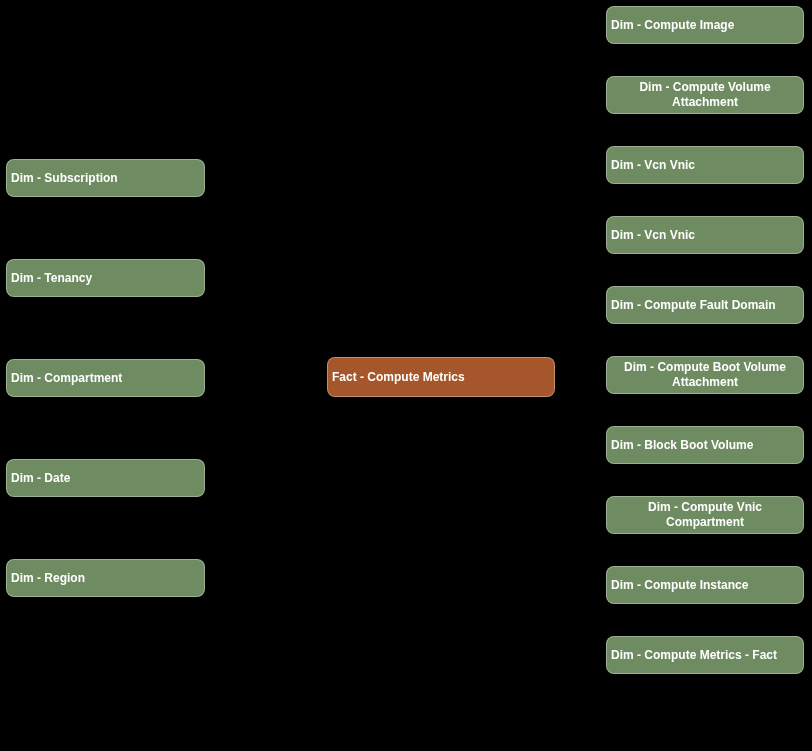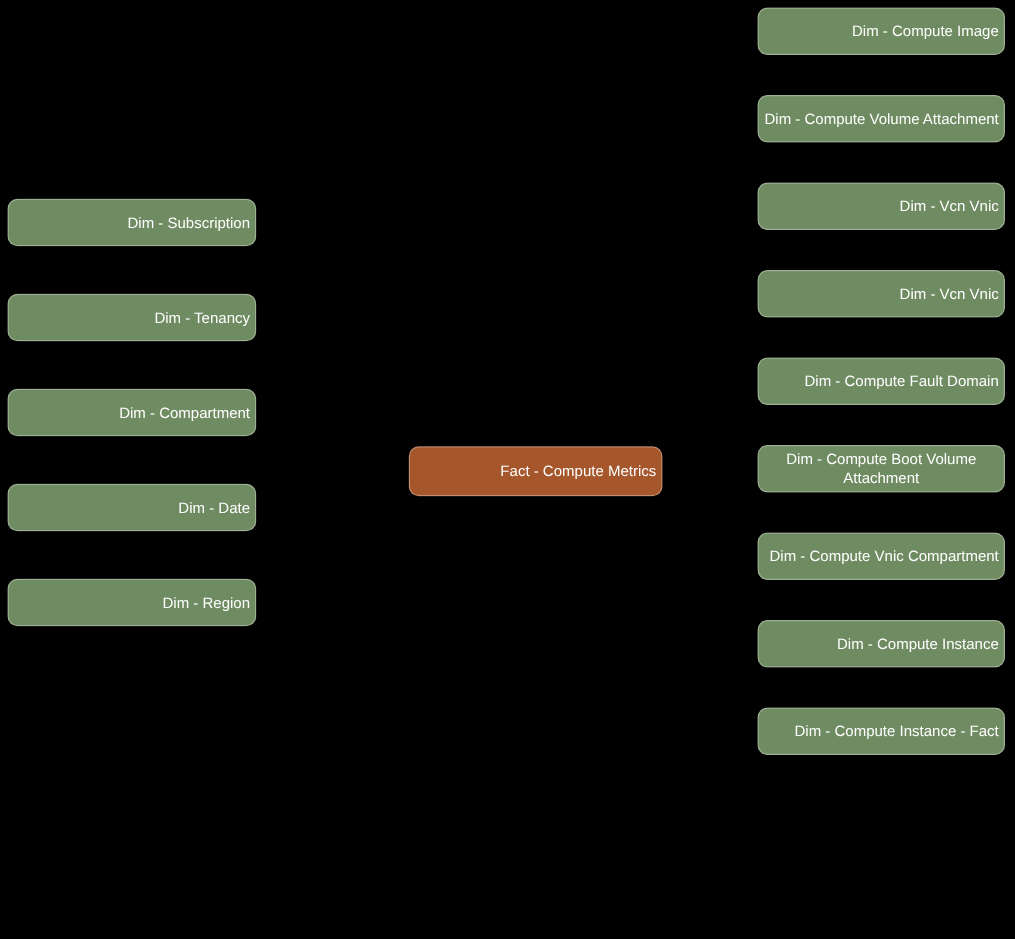--- a/index.html
+++ b/index.html
@@ -10,43 +10,43 @@
     height: 751px;
     background: var(--bg-color, #000000);
     overflow: hidden;
     font-family: "Liberation Sans", sans-serif;
   }
   .col {
     position: absolute;
     display: flex;
     flex-direction: column;
   }
-  .col-left  { left: 6px;   top: 159px; width: 199px; gap: 38px; }
+  .col-left  { left: 6px;   top: 159px; width: 199px; gap: 62px; }
   .col-right { left: 606px; top: 6px;   width: 198px; gap: 32px; }
   .node {
     height: 38px;
     border-radius: 8px;
     border: 1px solid rgba(255,255,255,0.32);
     background: var(--dim-color, #6f8b61);
     color: var(--text-color, #ffffff);
     display: flex;
     align-items: center;
-    justify-content: flex-end;
+    justify-content: flex-start;
     text-align: center;
     font-size: 12px;
-    font-weight: 400;
+    font-weight: 700;
     line-height: 1.25;
     padding: 0 4px;
     cursor: pointer;
   }
   .node-fact {
     position: absolute;
     left: 327px;
     top: 357px;
-    width: 203px;
+    width: 228px;
     height: 40px;
     background: var(--fact-color, #a5562b);
   }
   .node .label { pointer-events: none; }
 </style>
 </head>
 <body>
 
 <div class="canvas">
 
@@ -85,23 +85,26 @@
     <div class="node">
       <span class="label">Dim - Vcn Vnic</span>
     </div>
     <div class="node">
       <span class="label">Dim - Compute Fault Domain</span>
     </div>
     <div class="node">
       <span class="label">Dim - Compute Boot Volume Attachment</span>
     </div>
     <div class="node">
+      <span class="label">Dim - Block Boot Volume</span>
+    </div>
+    <div class="node">
       <span class="label">Dim - Compute Vnic Compartment</span>
     </div>
     <div class="node">
       <span class="label">Dim - Compute Instance</span>
     </div>
     <div class="node">
-      <span class="label">Dim - Compute Instance - Fact</span>
+      <span class="label">Dim - Compute Metrics - Fact</span>
     </div>
   </div>
 
 </div>
 
 </body></html>

